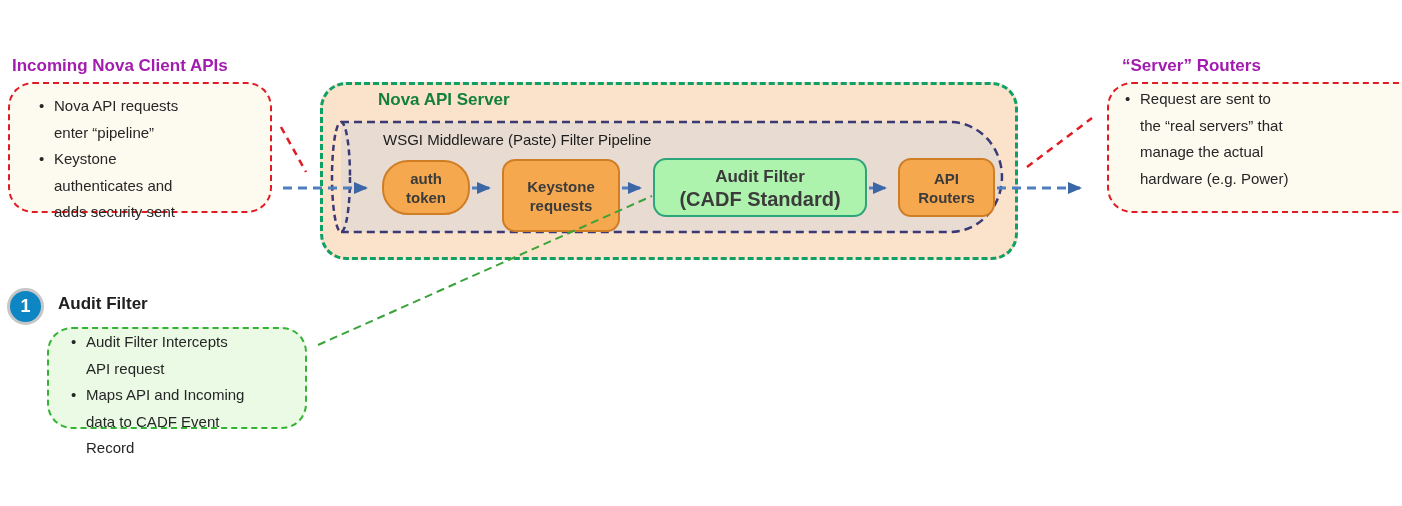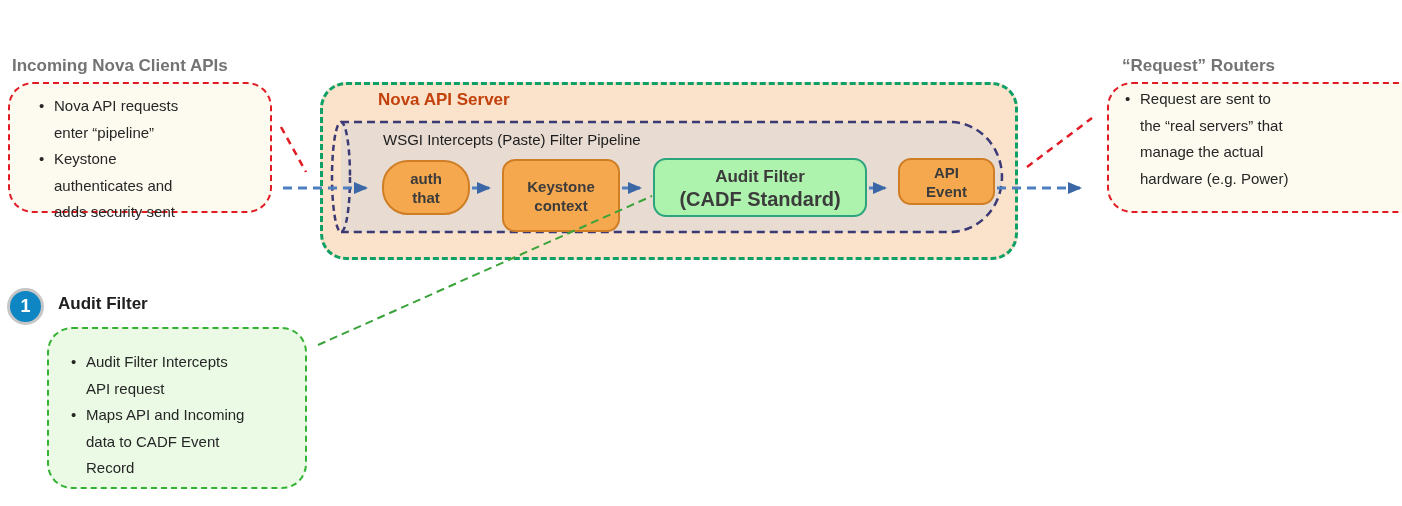--- a/index.html
+++ b/index.html
@@ -2,122 +2,122 @@
 <html><head>
 <meta charset="utf-8">
 <style>
   html,body { margin:0; padding:0; background:#ffffff; }
   .canvas {
     position:relative; width:1402px; height:506px; background:#ffffff;
     font-family:"Liberation Sans", sans-serif; overflow:hidden;
   }
 
   
-  .heading { position:absolute; font-size:17px; font-weight:bold; color:#737373; white-space:nowrap; }
+  .heading { position:absolute; font-size:17px; font-weight:bold; color:#a21caf; white-space:nowrap; }
 
   
   .note-box { position:absolute; box-sizing:border-box;border-radius:25px; }
   .note-red   { background:#fdfaef; border:2px dashed #e11b24; }
   .note-green { background:#eafae5; border:2px dashed #33b233; }
   .note-box ul { list-style:none; margin:0; padding:0; }
   .note-box li {
     position:relative; padding-left:17px;
     font-size:15px; line-height:26.5px; color:#262626;
   }
   .note-box li::before { content:"\2022"; position:absolute; left:2px; }
 
   
   .nova-box {
     position:absolute; left:320px; top:82px; width:698px; height:178px;
     box-sizing:border-box; background:#fbe2ca;
     border:3px dashed #0fa065; border-radius:26px;
   }
-  .nova-title { position:absolute; left:378px; top:90px; font-size:17px; font-weight:bold; color:#c2410c; }
+  .nova-title { position:absolute; left:378px; top:90px; font-size:17px; font-weight:bold; color:#15803d; }
   .wsgi-title { position:absolute; left:383px; top:131px; font-size:15px; color:#1c1c1c; white-space:nowrap; }
 
   
   .stage {
     position:absolute; box-sizing:border-box; border-radius:13px;
     display:flex; flex-direction:column; align-items:center; justify-content:center;
     font-weight:bold; color:#3b3b3b; text-align:center; line-height:19px; font-size:15px;
   }
   .stage-orange { background:#f6a84e; border:2px solid #cf7e26; }
   .stage-green  { background:#adf2ad; border:2px solid #2da57c; line-height:22px; }
   .stage-auth     { left:382px; top:160px; width:88px;  height:55px;border-radius:26px; }
   .stage-keystone { left:502px; top:159px; width:118px; height:73px; }
   .stage-audit    { left:653px; top:158px; width:214px; height:59px; }
-  .stage-router   { left:898px; top:158px; width:97px;  height:47px;text-align:right; }
+  .stage-router   { left:898px; top:158px; width:97px;  height:59px;text-align:right; }
   .stage-audit .l1 { font-size:17px; }
   .stage-audit .l2 { font-size:20px; }
 
   
   .step-circle {
     position:absolute; left:7px; top:288px; width:37px; height:37px;
     box-sizing:border-box; border-radius:50%;
     background:#0e86c3; border:3px solid #c6c6c6;
     display:flex; align-items:center; justify-content:center;
     color:#ffffff; font-size:18px; font-weight:bold;
   }
   .callout-title { position:absolute; left:58px; top:294px; font-size:17px; font-weight:bold; color:#202020; }
 
   
   .incoming-box { left:8px;    top:82px;  width:264px; height:131px; padding:9px 0 0 27px; }
   .backend-box  { left:1107px; top:82px;  width:321px; height:131px; padding:2px 0 0 14px; }
-  .callout-box  { left:47px;   top:327px; width:260px; height:162px; padding:20px 0 0 20px; }
+  .callout-box  { left:47px;   top:327px; width:260px; height:102px; padding:0 0 0 20px; }
   .incoming-box ul { width:170px; }
   .backend-box  ul { width:172px; }
   .callout-box  ul { width:178px; }
 
   .svg-layer { position:absolute; left:0; top:0; pointer-events:none; }
 </style>
 </head>
 <body>
 
 <div class="canvas">
 
   <div class="heading" style="left:12px; top:56px;">Incoming Nova Client  APIs</div>
   <div class="note-box note-red incoming-box">
     <ul>
         <li>Nova API requests enter “pipeline”</li>
         <li>Keystone authenticates and adds security sent</li>
       </ul>
   </div>
 
-  <div class="heading" style="left:1122px; top:56px;">“Request” Routers</div>
+  <div class="heading" style="left:1122px; top:56px;">“Server” Routers</div>
   <div class="note-box note-red backend-box">
     <ul>
         <li>Request are sent to the “real servers” that manage the actual hardware (e.g. Power)</li>
       </ul>
   </div>
 
   <div class="nova-box"></div>
   <div class="nova-title">Nova API Server</div>
 
   <svg class="svg-layer" width="1402" height="506">
     <path d="M341,122 H950 A52,55 0 0 1 950,232 H341 Z" fill="#e7dbd2" stroke="none"></path>
     <path d="M341,122 H950 A52,55 0 0 1 950,232 H341" fill="none" stroke="#3c3a74" stroke-width="2.5" stroke-dasharray="8 5"></path>
     <ellipse cx="341" cy="177" rx="9" ry="55" fill="none" stroke="#3c3a74" stroke-width="2.5" stroke-dasharray="6 4"></ellipse>
   </svg>
-  <div class="wsgi-title">WSGI Intercepts (Paste) Filter Pipeline</div>
+  <div class="wsgi-title">WSGI Middleware (Paste) Filter Pipeline</div>
 
   <div class="stage stage-orange stage-auth">
     <span>auth</span>
-    <span>that</span>
+    <span>token</span>
   </div>
   <div class="stage stage-orange stage-keystone">
     <span>Keystone</span>
-    <span>context</span>
+    <span>requests</span>
   </div>
   <div class="stage stage-green stage-audit">
     <span class="l1">Audit Filter</span>
     <span class="l2">(CADF Standard)</span>
   </div>
   <div class="stage stage-orange stage-router">
     <span>API</span>
-    <span>Event</span>
+    <span>Routers</span>
   </div>
 
   <div class="step-circle">
     <span>1</span>
   </div>
   <div class="callout-title">Audit Filter</div>
   <div class="note-box note-green callout-box">
     <ul>
         <li>Audit Filter Intercepts API request</li>
         <li>Maps API and Incoming data to CADF Event Record</li>

